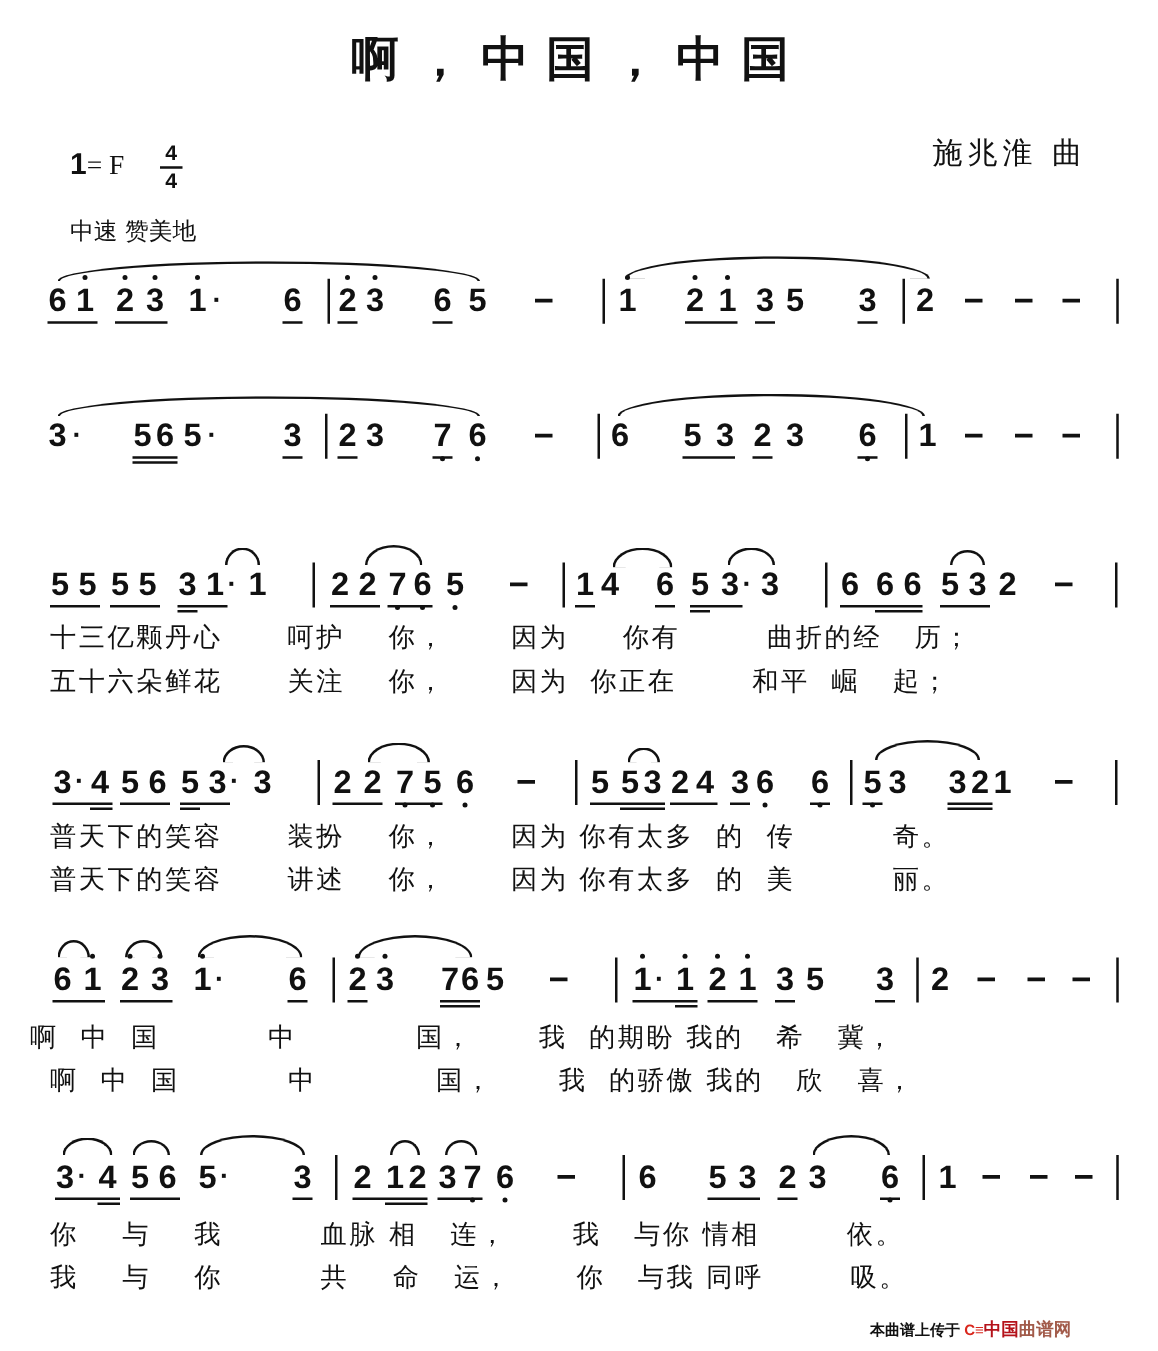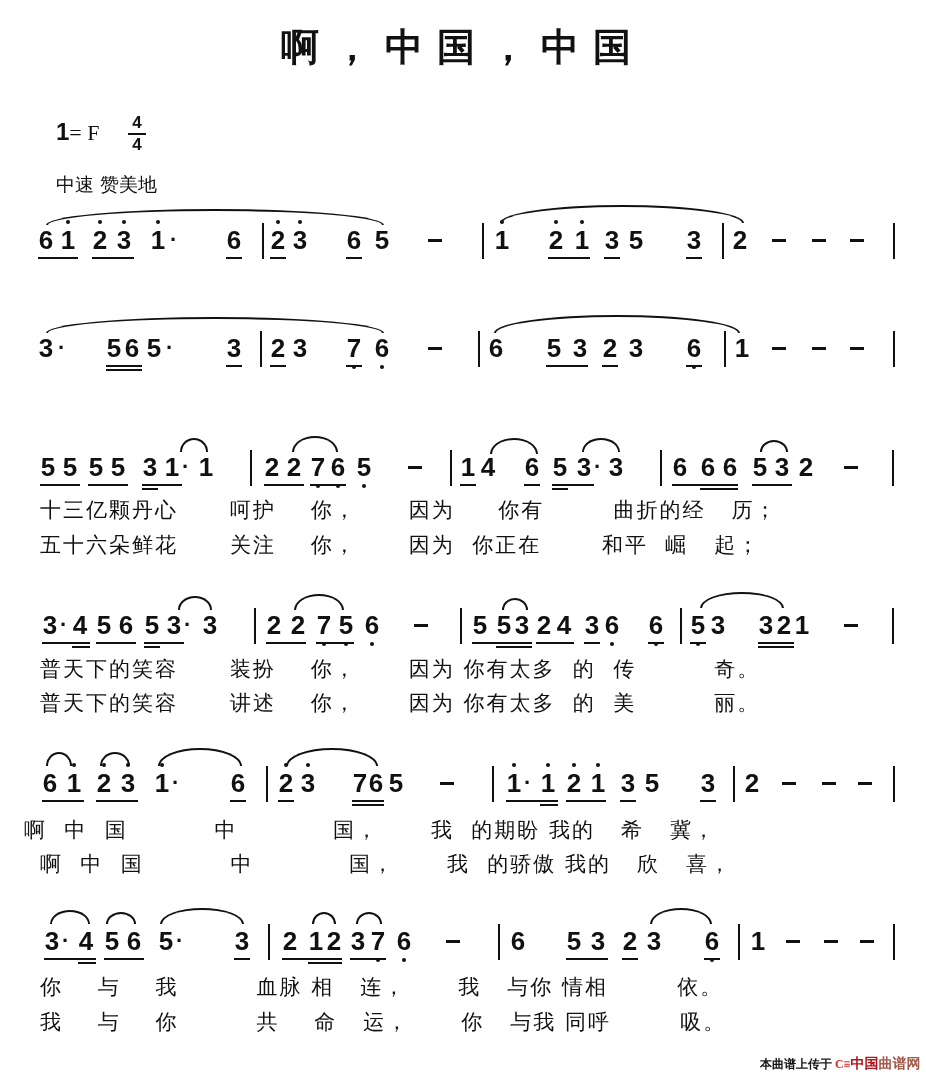--- a/index.html
+++ b/index.html
@@ -16,38 +16,39 @@
   .note { position: absolute; font-family: "Liberation Sans", sans-serif; font-weight: bold; font-size: 26px; line-height: 30px; top: 0; width: 16px; text-align: center; }
   .dot-hi::before { content: ""; position: absolute; top: -5px; left: 6px; width: 4px; height: 4px; border-radius: 50%; background: #111; }
   .dot-lo::after { content: ""; position: absolute; top: 32px; left: 6px; width: 4px; height: 4px; border-radius: 50%; background: #111; }
   .aug { position: absolute; font-family: "Liberation Sans", sans-serif; font-weight: bold; font-size: 22px; top: 2px; }
   .dash { position: absolute; top: 14px; width: 14px; height: 3px; background: #111; }
   .barline { position: absolute; top: -2px; width: 2px; height: 36px; background: #111; }
   .ul { position: absolute; height: 2px; background: #111; }
   .slur { position: absolute; border: 2px solid #111; border-bottom: none; border-radius: 50% 50% 0 0 / 100% 100% 0 0; }
 
   .lyric { position: absolute; font-family: "DejaVu Serif", serif; font-size: 21px; white-space: pre; letter-spacing: 2px; }
-  .footer { position: absolute; top: 1055px; left: 760px; font-size: 12px; font-family: Liberation Serif, serif; font-weight: bold; }
+  .footer { position: absolute; top: 1055px; left: 696px; font-size: 12px; font-family: Liberation Sans, sans-serif; font-weight: bold; }
   .footer .logo-c { color: #d9261c; font-weight: bold; }
   .footer .logo-cn { color: #b4121a; font-weight: bold; font-size: 14px; }
   .footer .logo-qp { color: #a25b4a; font-weight: bold; font-size: 14px; }
 </style>
 </head>
 <body>
 
 <div class="title">啊，中国，中国</div>
 
 <div class="key"><b>1</b><span>= F</span></div>
 <div class="timesig">
   <div>4</div>
   <div class="bar"></div>
   <div>4</div>
 </div>
 <div class="tempo">中速  赞美地</div>
 <div class="credits">
+  <div>施兆淮 曲</div>
 </div>
 
 <div class="row" style="top:225px">
   <div class="slur" style="left:46px;top:-16px;width:334px;height:14px"></div>
   <div class="slur" style="left:500px;top:-20px;width:240px;height:16px"></div>
   <span class="note" style="left:38px">6</span>
     <span class="note dot-hi" style="left:60px">1</span>
   <div class="ul" style="left:38px;top:32px;width:40px"></div>
   <span class="note dot-hi" style="left:92px">2</span>
     <span class="note dot-hi" style="left:116px">3</span>

